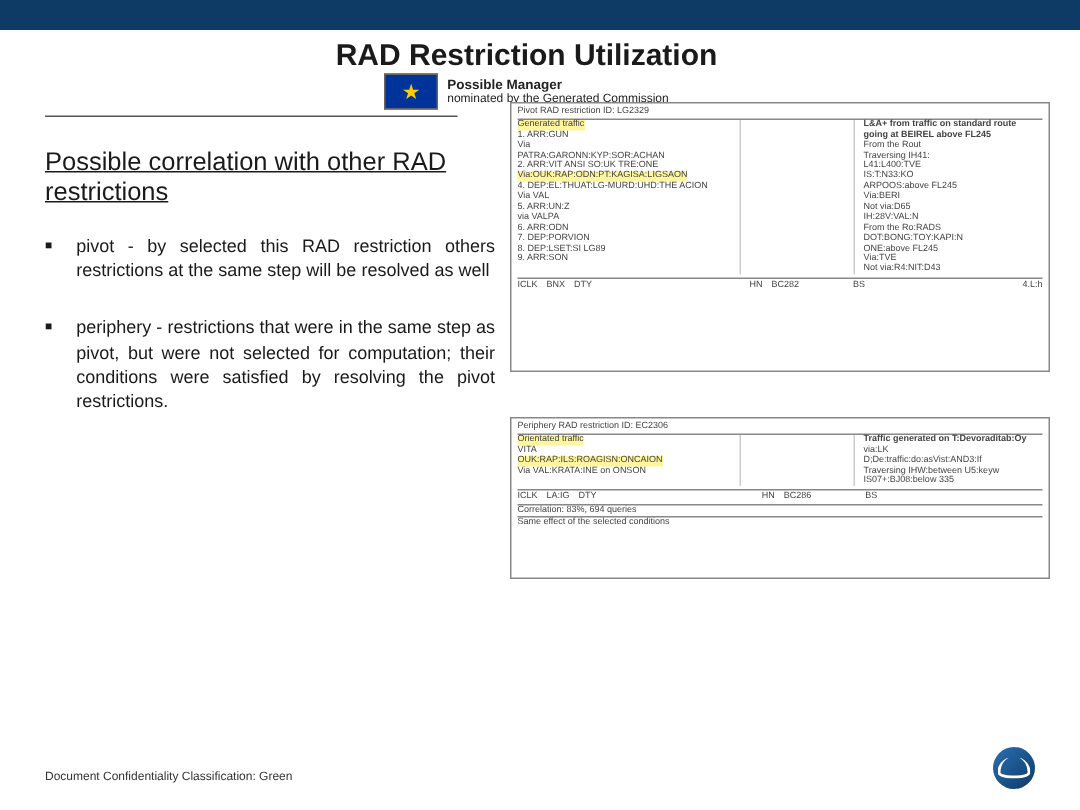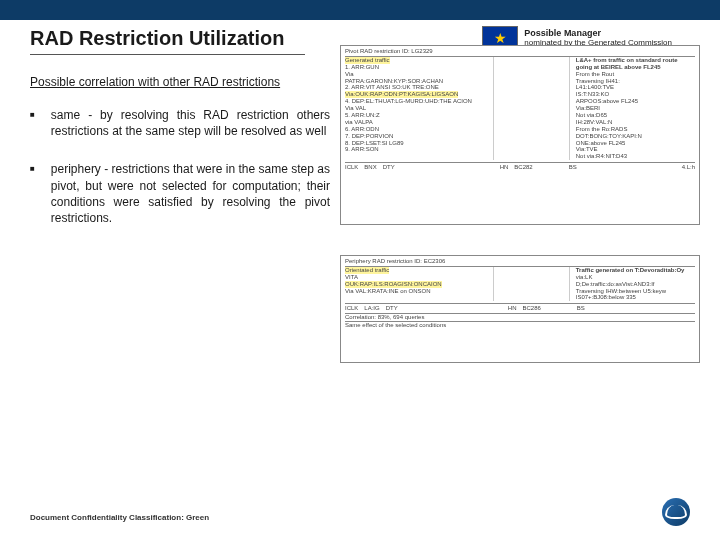--- a/index.html
+++ b/index.html
@@ -1,34 +1,34 @@
 <!DOCTYPE html>
 <html><head>
 <meta charset="utf-8">
 <style>
   * { box-sizing: border-box; margin: 0; padding: 0; }
   html, body { width: 720px; height: 540px; font-family: Arial, Helvetica, sans-serif; background: #fff; overflow: hidden; }
   .top-bar { background: #0d3b66; height: 20px; width: 100%; }
-  .header-row { display: flex; align-items: flex-end; justify-content: space-between; padding: 6px 48px 0 30px; }
+  .header-row { display: flex; align-items: center; justify-content: space-between; padding: 6px 48px 0 30px; flex-direction: column; }
   .title { font-size: 20px; font-weight: bold; color: #1a1a1a; }
   .logos { display: flex; align-items: center; gap: 6px; }
   .eu-flag { width: 36px; height: 24px; background: #003399; display: flex; align-items: center; justify-content: center; border: 1px solid #666; }
   .eu-flag span { color: #ffcc00; font-size: 14px; line-height: 1; }
   .nm-text { font-size: 8px; line-height: 1.1; color: #222; }
   .nm-text b { font-size: 9px; }
   .title-rule { border: 0; border-top: 1px solid #555; margin: 4px 30px 0 30px; width: 275px; }
   .body { display: flex; padding: 20px 0 0 30px; gap: 10px; }
   .left { width: 300px; }
-  .subtitle { font-size: 12px; text-decoration: underline; color: #1a1a1a; margin-bottom: 18px; }
+  .subtitle { font-size: 17px; text-decoration: underline; color: #1a1a1a; margin-bottom: 18px; }
   .bullet-item { display: flex; gap: 16px; font-size: 12px; color: #1a1a1a; margin-bottom: 22px; line-height: 1.35; text-align: justify; }
   .bullet-item .sq { font-size: 8px; padding-top: 3px; }
   .right { flex: 1; position: relative; }
   .diagram { position: absolute; border: 1px solid #888; background: #fff; font-size: 6px; color: #444; padding: 2px 4px; line-height: 1.15; }
   .hl { background: #fff59d; display: inline-block; }
-  .footer { position: absolute; left: 30px; bottom: 18px; font-size: 8px; color: #333; font-weight: bold; }
+  .footer { position: absolute; left: 30px; bottom: 18px; font-size: 8px; color: #333; font-weight: normal; }
   .ec-logo { position: absolute; right: 30px; bottom: 14px; width: 28px; height: 28px; border-radius: 50%; background: linear-gradient(135deg,#2a6fb3,#0d3b66); display:flex; align-items:center; justify-content:center; }
   .ec-logo::after { content:""; width:18px; height:12px; border:2px solid #fff; border-radius:60% 60% 60% 60% / 100% 100% 40% 40%; border-top:none; }
   .mini-col { display:inline-block; vertical-align:top; }
 </style>
 </head>
 <body>
 
 <div class="top-bar"></div>
 
 <div class="header-row">
@@ -43,21 +43,21 @@
     </div>
   </div>
 </div>
 <hr class="title-rule">
 
 <div class="body">
   <div class="left">
     <div class="subtitle">Possible correlation with other RAD restrictions</div>
     <div class="bullet-item">
       <span class="sq">■</span>
-      <span>same - by resolving this RAD restriction others restrictions at the same step will be resolved as well</span>
+      <span>pivot - by selected this RAD restriction others restrictions at the same step will be resolved as well</span>
     </div>
     <div class="bullet-item">
       <span class="sq">■</span>
       <span>periphery - restrictions that were in the same step as pivot, but were not selected for computation; their conditions were satisfied by resolving the pivot restrictions.</span>
     </div>
   </div>
 
   <div class="right">
 
     <div class="diagram" style="left:0; top:-30px; width:360px; height:180px;">

